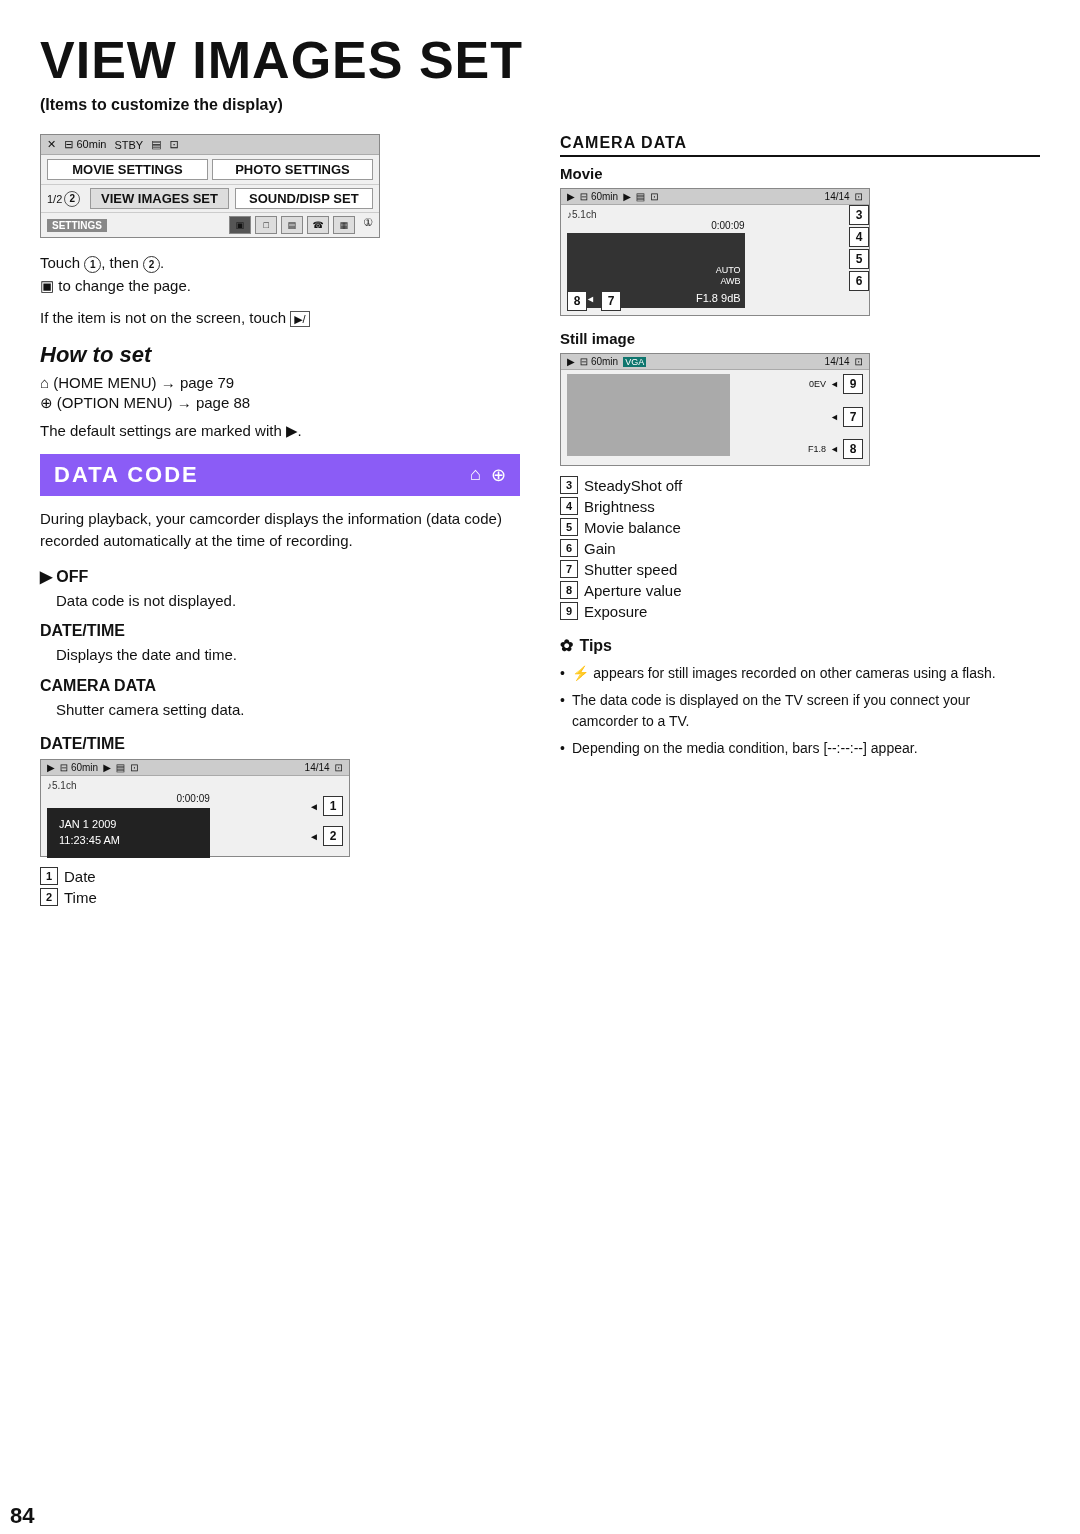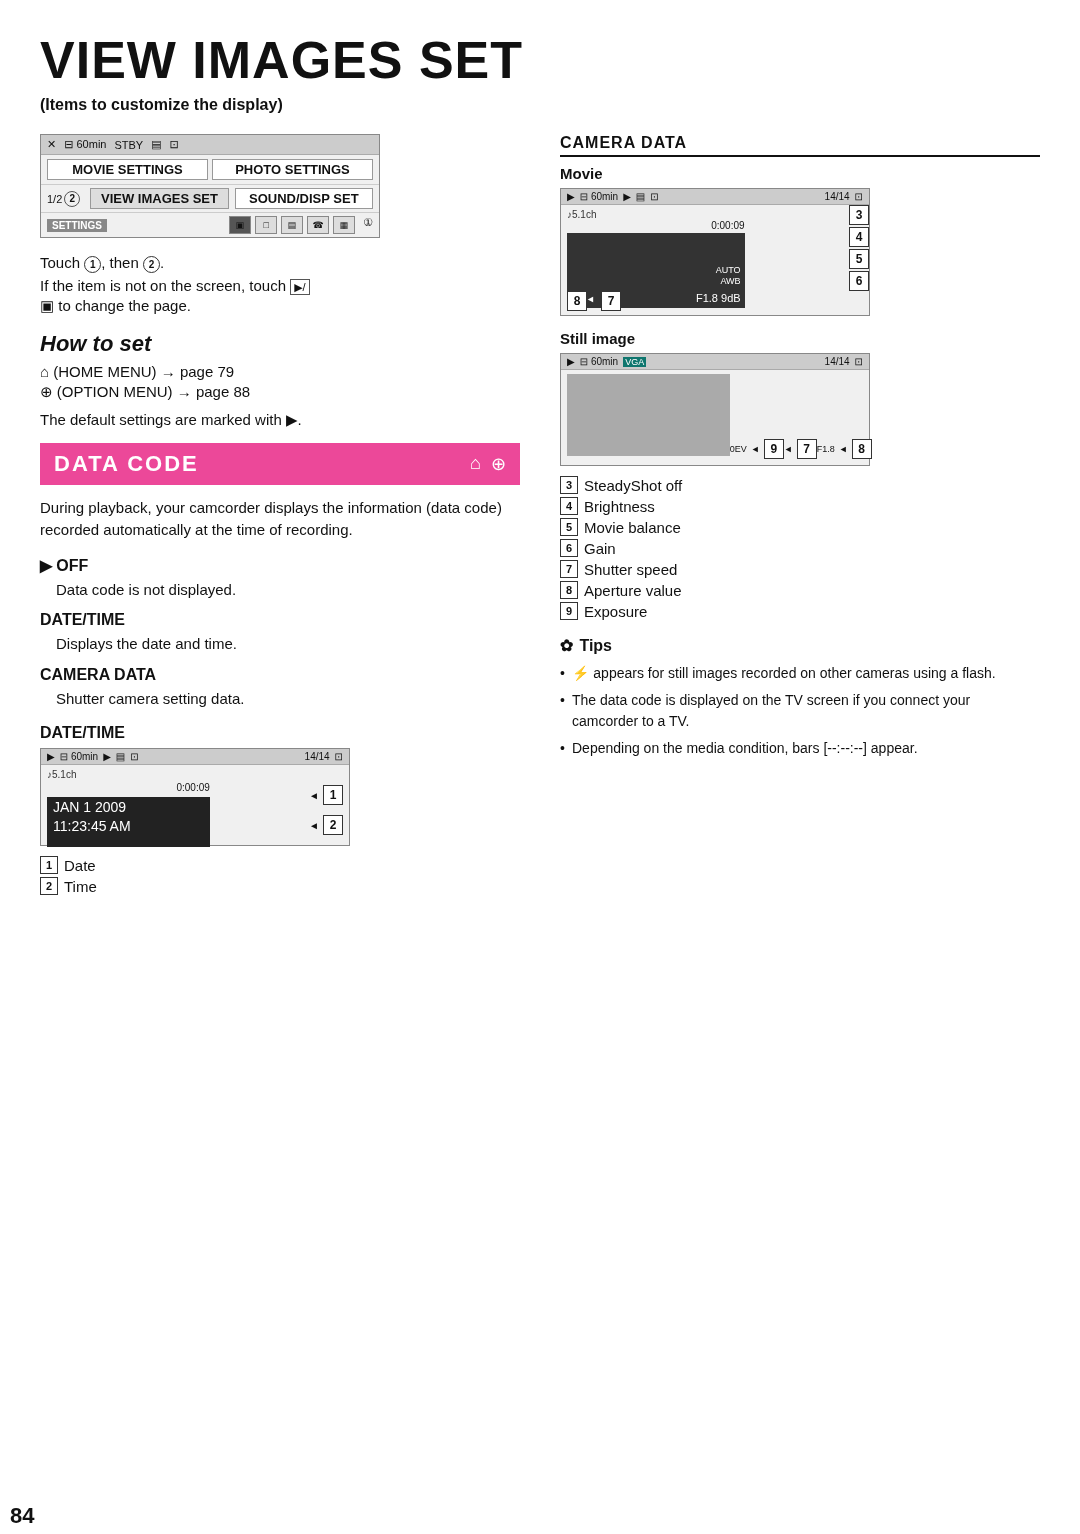--- a/index.html
+++ b/index.html
@@ -164,21 +164,21 @@
       margin-bottom: 3px;
     }
 
     .default-note {
       font-size: 15px;
       margin: 10px 0 14px 0;
     }
 
     
     .data-code-box {
-      background: #ec4899;
+      background: #8b5cf6;
       color: #fff;
       display: flex;
       align-items: center;
       padding: 8px 14px;
       margin-bottom: 12px;
     }
 
     .data-code-box .title {
       font-size: 22px;
       font-weight: 900;
@@ -426,21 +426,21 @@
 
     .still-inner {
       width: 55%;
       background: #aaa;
       height: 82px;
     }
 
     .still-right {
       width: 45%;
       display: flex;
-      flex-direction: row;
+      flex-direction: column;
       align-items: flex-end;
       justify-content: space-between;
       padding-bottom: 2px;
     }
   </style>
 </head>
 <body>
 
 <h1 class="page-title">VIEW IMAGES SET</h1>
 <div class="subtitle">(Items to customize the display)</div>
@@ -476,22 +476,22 @@
           <div class="mockup-icon-sq">☎</div>
           <div class="mockup-icon-sq">▦</div>
           <span style="font-size:11px;margin-left:4px;">①</span>
         </div>
       </div>
     </div>
 
     <p class="touch-instruction">
       <span>Touch </span><span class="circle-num" style="border:1px solid #333;border-radius:50%;width:17px;height:17px;display:inline-flex;align-items:center;justify-content:center;font-size:10px;font-weight:bold;vertical-align:middle;">1</span><span>, then </span><span class="circle-num" style="border:1px solid #333;border-radius:50%;width:17px;height:17px;display:inline-flex;align-items:center;justify-content:center;font-size:10px;font-weight:bold;vertical-align:middle;">2</span><span>.</span>
     </p>
+    <p style="font-size:15px;margin-bottom:14px;">▣ to change the page.</p>
     <p style="font-size:15px;margin-bottom:3px;">If the item is not on the screen, touch <span style="border:1px solid #555;padding:1px 3px;font-size:11px;">▶/</span></p>
-    <p style="font-size:15px;margin-bottom:14px;">▣ to change the page.</p>
 
     <div class="how-to-set">
       <h2>How to set</h2>
       <div class="menu-item">
         <span>⌂ </span><span>(HOME MENU) → page 79</span>
       </div>
       <div class="menu-item">
         <span>⊕ </span><span>(OPTION MENU) → page 88</span>
       </div>
       <p class="default-note">The default settings are marked with ▶.</p>
@@ -534,21 +534,21 @@
           <span>⊡</span>
           <span style="margin-left:auto;">14/14</span>
           <span>⊡</span>
         </div>
         <div class="date-mockup-body">
           <div style="width:55%;position:relative;">
             <div style="font-size:10px;color:#333;margin-bottom:2px;">♪5.1ch</div>
             <div style="font-size:10px;text-align:right;">0:00:09</div>
             <div style="background:#222;height:50px;margin-top:4px;position:relative;">
 
-              <div style="color:#fff;font-size:14px;position:absolute;bottom:10px;left:6px;line-height:1.4;">
+              <div style="color:#fff;font-size:11px;position:absolute;bottom:10px;left:12px;line-height:1.4;">
                 <div>JAN  1 2009</div>
                 <div>11:23:45 AM</div>
               </div>
             </div>
           </div>
           <div style="width:45%;display:flex;flex-direction:column;align-items:flex-end;justify-content:flex-end;padding-bottom:6px;gap:10px;">
             <div style="display:flex;align-items:center;gap:4px;">
               <span style="font-size:10px;">◄</span>
               <div class="num-box">1</div>
             </div>

